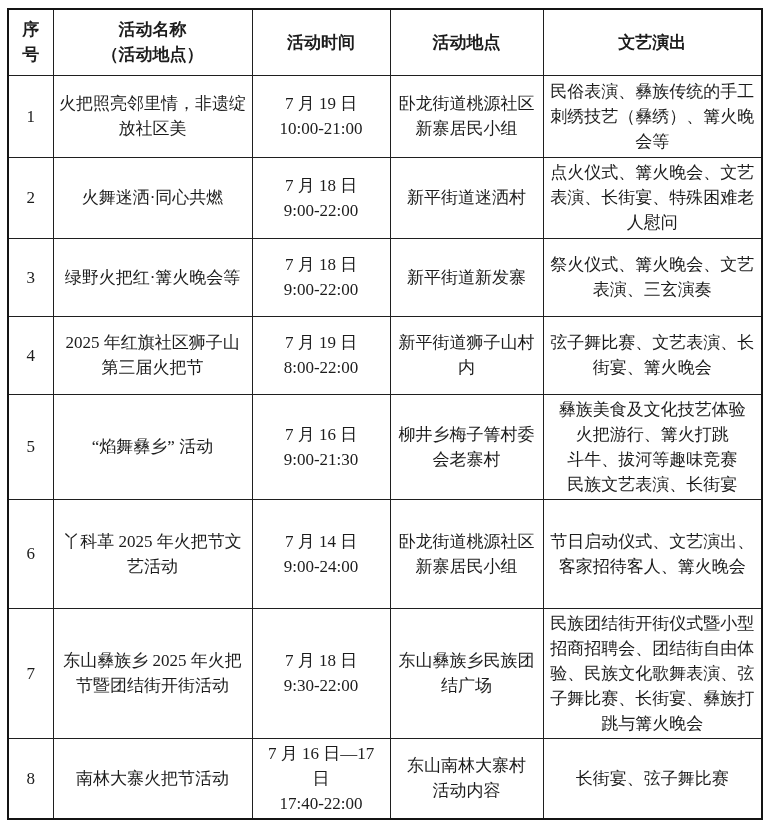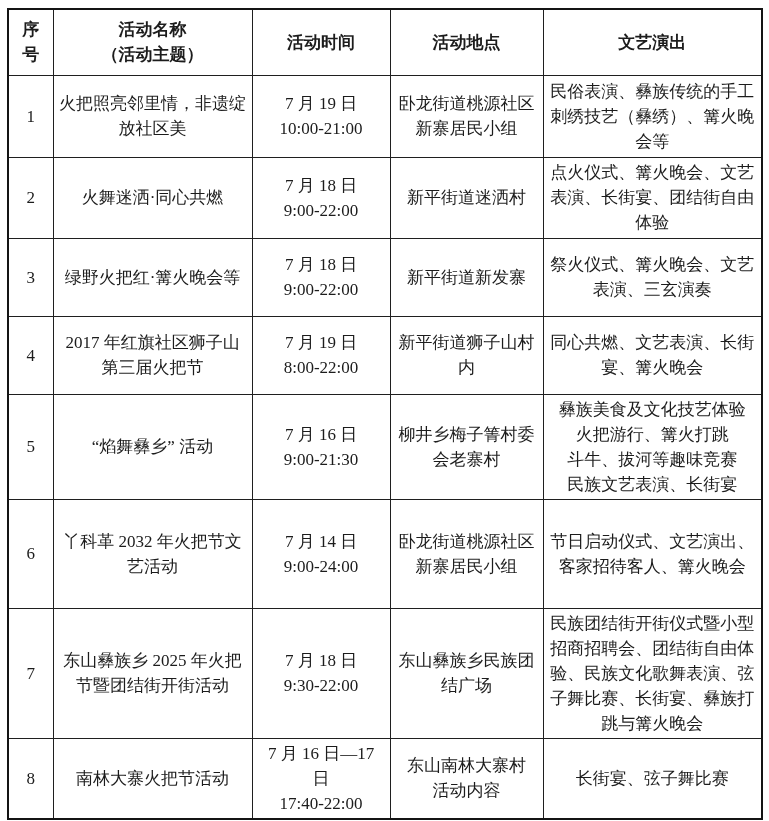--- a/index.html
+++ b/index.html
@@ -64,73 +64,73 @@
       <col class="c-no">
       <col class="c-name">
       <col class="c-time">
       <col class="c-loc">
       <col class="c-cont">
     </colgroup>
     <thead>
       <tr class="r-header">
         <th>序号</th>
         <th>活动名称
-（活动主题）</th>
+（活动地点）</th>
         <th>活动时间</th>
         <th>活动地点</th>
         <th>文艺演出</th>
       </tr>
     </thead>
     <tbody>
       <tr class="r1">
         <td>1</td>
         <td>火把照亮邻里情，非遗绽放社区美</td>
         <td>7 月 19 日
 10:00-21:00</td>
         <td>卧龙街道桃源社区新寨居民小组</td>
         <td>民俗表演、彝族传统的手工刺绣技艺（彝绣）、篝火晚会等</td>
       </tr>
       <tr class="r2">
         <td>2</td>
         <td>火舞迷洒·同心共燃</td>
         <td>7 月 18 日
 9:00-22:00</td>
         <td>新平街道迷洒村</td>
-        <td>点火仪式、篝火晚会、文艺表演、长街宴、团结街自由体验</td>
+        <td>点火仪式、篝火晚会、文艺表演、长街宴、特殊困难老人慰问</td>
       </tr>
       <tr class="r3">
         <td>3</td>
         <td>绿野火把红·篝火晚会等</td>
         <td>7 月 18 日
 9:00-22:00</td>
         <td>新平街道新发寨</td>
         <td>祭火仪式、篝火晚会、文艺表演、三玄演奏</td>
       </tr>
       <tr class="r4">
         <td>4</td>
-        <td>2017 年红旗社区狮子山第三届火把节</td>
+        <td>2025 年红旗社区狮子山第三届火把节</td>
         <td>7 月 19 日
 8:00-22:00</td>
         <td>新平街道狮子山村内</td>
-        <td>同心共燃、文艺表演、长街宴、篝火晚会</td>
+        <td>弦子舞比赛、文艺表演、长街宴、篝火晚会</td>
       </tr>
       <tr class="r5">
         <td>5</td>
         <td>“焰舞彝乡” 活动</td>
         <td>7 月 16 日
 9:00-21:30</td>
         <td>柳井乡梅子箐村委会老寨村</td>
         <td>彝族美食及文化技艺体验
 火把游行、篝火打跳
 斗牛、拔河等趣味竞赛
 民族文艺表演、长街宴</td>
       </tr>
       <tr class="r6">
         <td>6</td>
-        <td>丫科革 2032 年火把节文艺活动</td>
+        <td>丫科革 2025 年火把节文艺活动</td>
         <td>7 月 14 日
 9:00-24:00</td>
         <td>卧龙街道桃源社区新寨居民小组</td>
         <td>节日启动仪式、文艺演出、客家招待客人、篝火晚会</td>
       </tr>
       <tr class="r7">
         <td>7</td>
         <td>东山彝族乡 2025 年火把节暨团结街开街活动</td>
         <td>7 月 18 日
 9:30-22:00</td>

